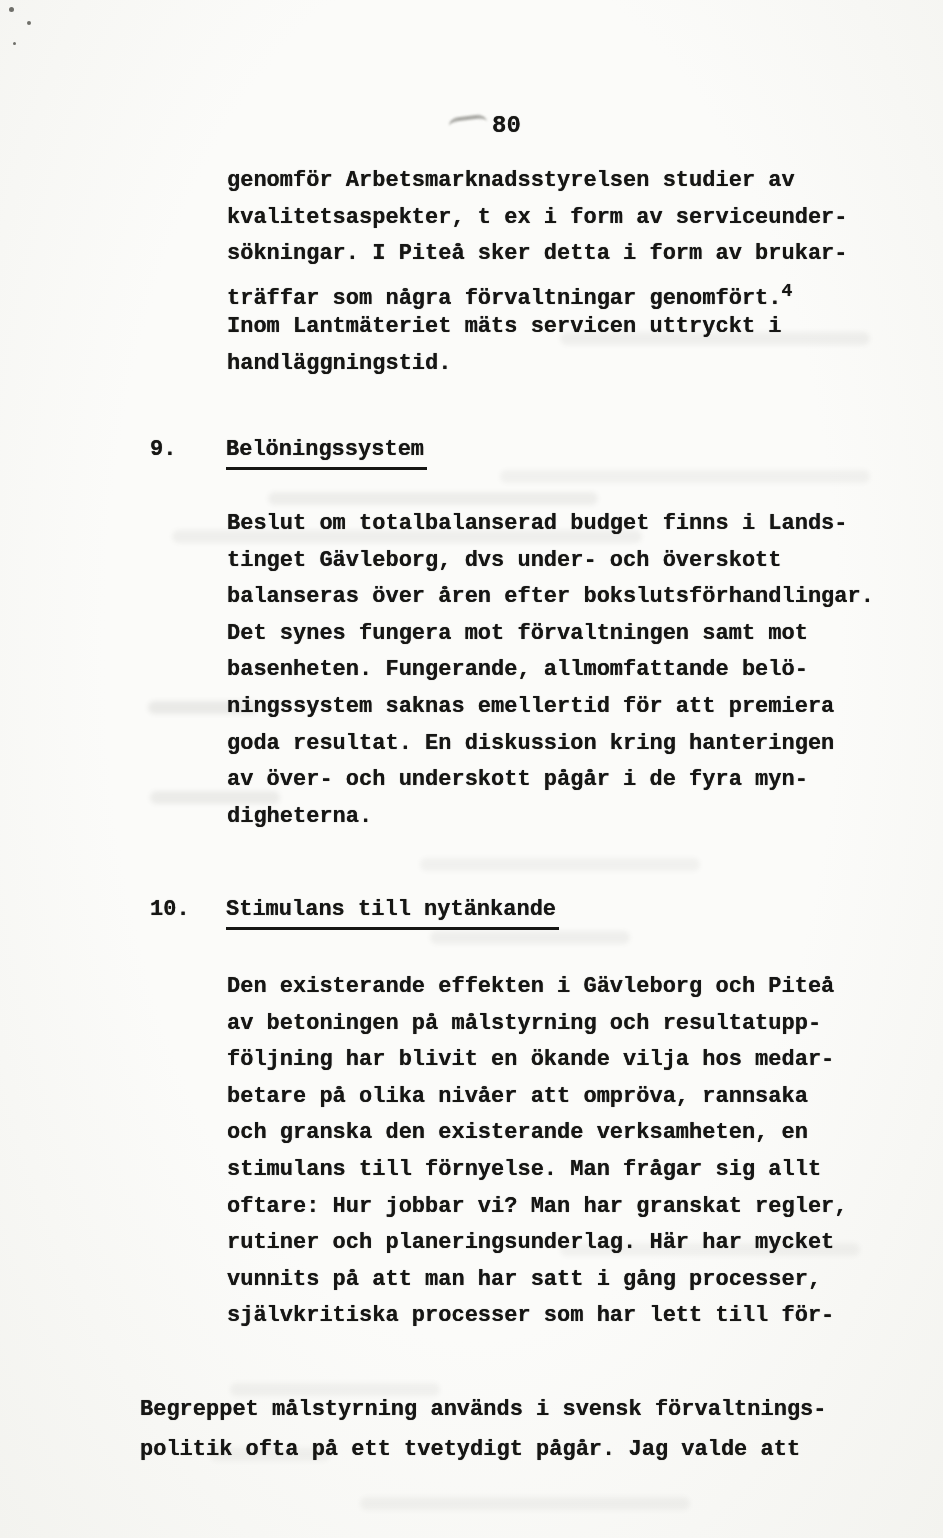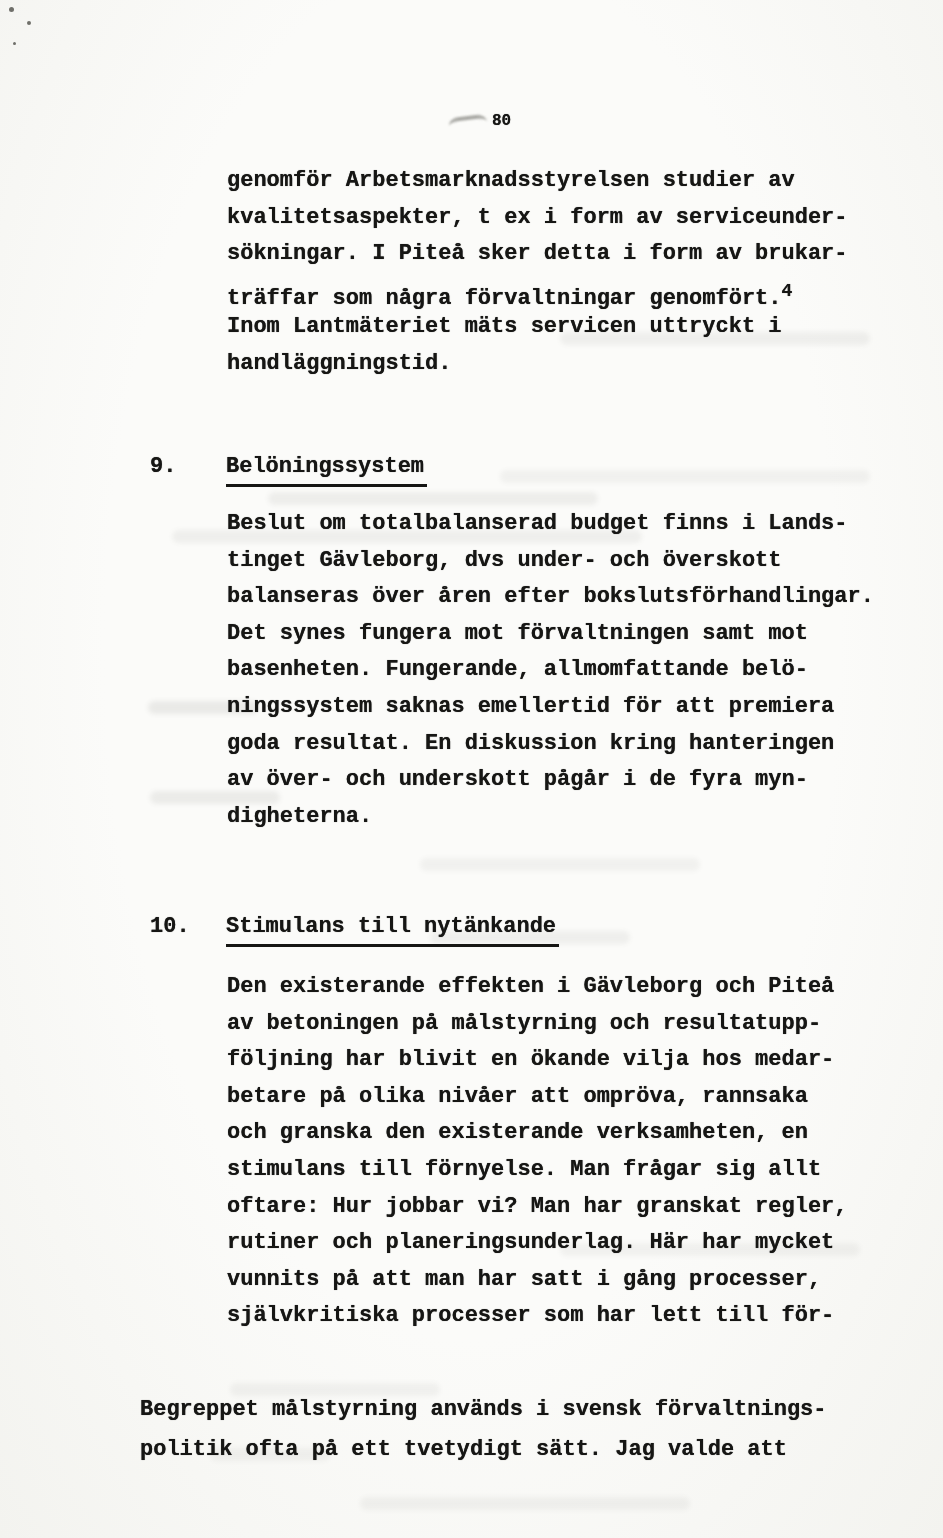--- a/index.html
+++ b/index.html
@@ -14,24 +14,24 @@
     color:#161614;
   }
   .txt{
     font-size:22px;
     letter-spacing:0px;
     text-shadow:0 0 0.7px rgba(10,10,10,0.85);
     white-space:nowrap;
   }
   .block{position:absolute;left:227px;}
   .block .line{line-height:36.6px;height:36.6px;}
-  .page-number{position:absolute;top:112px;left:492px;font-size:16px;}
+  .page-number{position:absolute;top:112px;left:492px;font-size:24px;}
   .heading{position:absolute;left:150px;}
   .hnum{display:inline-block;width:76px;}
-  .htitle{display:inline-block;border-bottom:3.5px solid #161614;padding:0 3px 5px 0;margin-top:17px;}
+  .htitle{display:inline-block;border-bottom:3.5px solid #161614;padding:0 3px 5px 0;}
   sup.fn{font-size:0.82em;vertical-align:8px;letter-spacing:0;}
   .footer-block{left:140px;}
   .footer-block .line{line-height:40px;height:40px;}
 
   
   .smudge{
     position:absolute;top:116px;left:449px;width:38px;height:11px;
     border-top:4px solid #8d8d88;border-radius:60% / 110%;
     transform:rotate(-7deg);filter:blur(1.1px);opacity:.75;
   }
@@ -100,16 +100,16 @@
     <div class="line">och granska den existerande verksamheten, en</div>
     <div class="line">stimulans till förnyelse. Man frågar sig allt</div>
     <div class="line">oftare: Hur jobbar vi? Man har granskat regler,</div>
     <div class="line">rutiner och planeringsunderlag. Här har mycket</div>
     <div class="line">vunnits på att man har satt i gång processer,</div>
     <div class="line">självkritiska processer som har lett till för-</div>
   </div>
 
   <div class="block footer-block txt" style="top:1390px;">
     <div class="line">Begreppet målstyrning används i svensk förvaltnings-</div>
-    <div class="line">politik ofta på ett tvetydigt sätt. Jag valde att</div>
+    <div class="line">politik ofta på ett tvetydigt pågår. Jag valde att</div>
   </div>
 
 </div>
 
 </body></html>

